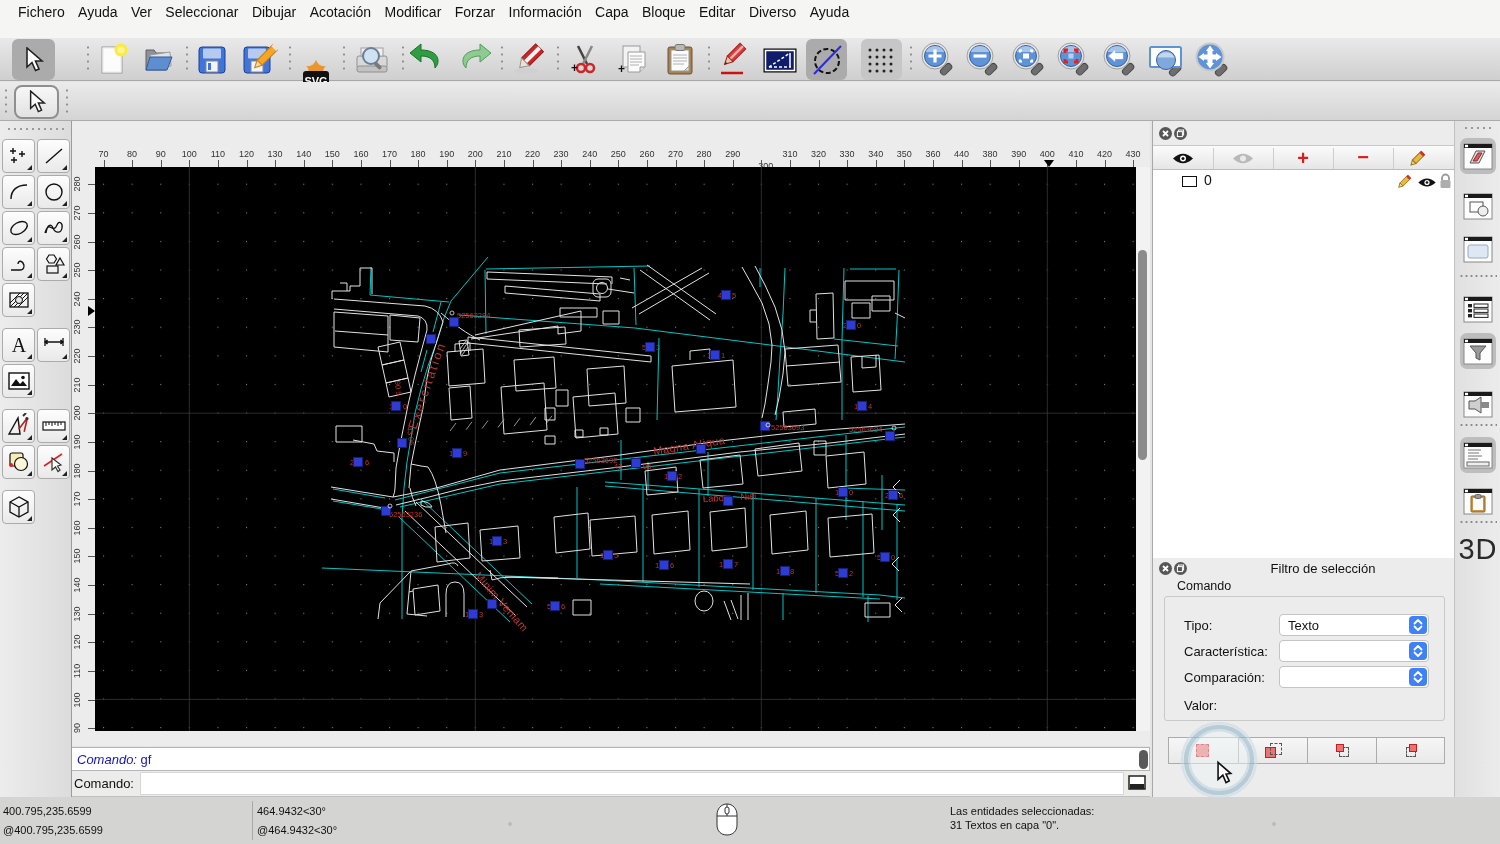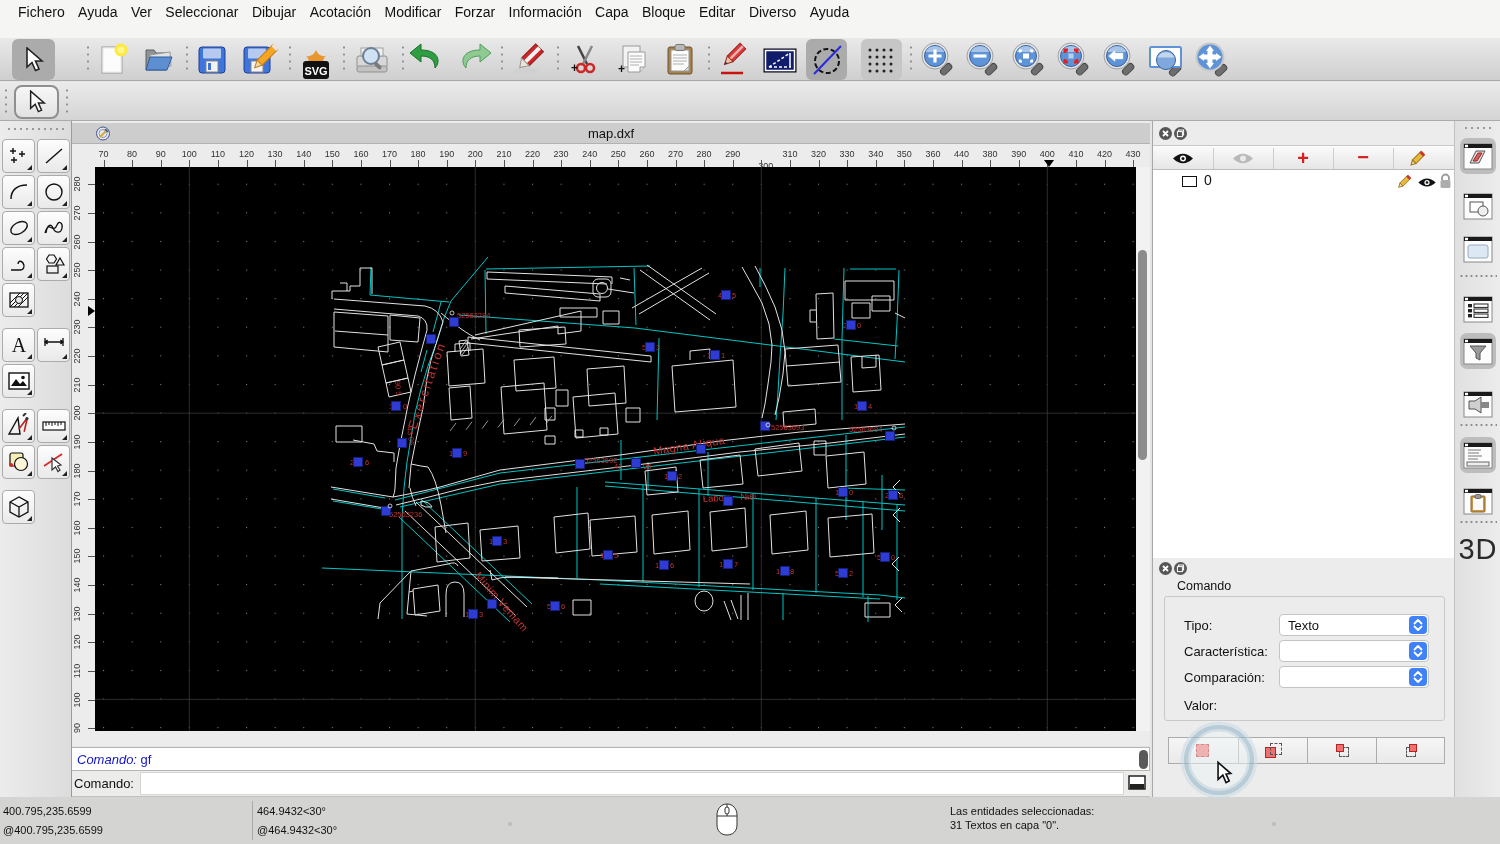--- a/index.html
+++ b/index.html
@@ -101,21 +101,21 @@
         <rect x="7" y="6.5" width="18" height="10" rx="1" fill="#b6c9ef"></rect>
         <rect x="10" y="19" width="12" height="11" fill="#f4f4f4" stroke="#888"></rect>
         <g transform="rotate(45 26 14)">
           <rect x="22" y="2" width="7" height="22" fill="#f5a623" stroke="#c77d1a"></rect>
           <path d="M22,24 L29,24 L25.5,31 Z" fill="#f3d9a8" stroke="#c77d1a"></path>
           <rect x="22" y="0" width="7" height="4" fill="#e8e2d8"></rect>
         </g>
       </svg>
     </div>
 <div class="tsep" style="left:289px"></div>
-<div class="tbtn" style="left:296px;top:8px">
+<div class="tbtn" style="left:296px;top:18px">
       <svg width="36" height="36" viewBox="0 0 36 36">
         <path d="M18,2 C16,7 12,9 8,8 C11,11 11,13 10,15 L26,15 C25,13 25,11 28,8 C24,9 20,7 18,2 Z" fill="#e8972e"></path>
         <rect x="5" y="13" width="26" height="18" rx="3" fill="#111"></rect>
         <text x="18" y="27" font-size="11" font-weight="bold" fill="#fff" text-anchor="middle" font-family="Liberation Sans">SVG</text>
       </svg>
     </div>
 <div class="tsep" style="left:343px"></div>
 <div class="tbtn" style="left:352px;top:2px">
       <svg width="38" height="36" viewBox="0 0 38 36">
         <rect x="4" y="14" width="30" height="12" rx="2" fill="#d8d8d8" stroke="#909090"></rect>
@@ -443,29 +443,20 @@
       </svg>
     </div>
 <div class="pbtn" style="left:2px;top:369px">
       <svg width="26" height="26" viewBox="0 0 26 26" fill="none" stroke="#111" stroke-width="1.3">
         <path d="M4,8 L13,3 L22,8 L22,18 L13,23 L4,18 Z"></path>
         <path d="M4,8 L13,13 L22,8 M13,13 L13,23"></path>
       </svg>
     </div>
 </div>
 <div id="mdi" class="abs">
-  <div id="mtitle" class="abs">
-      <svg style="position:absolute;left:24px;top:3px" width="15" height="15" viewBox="0 0 15 15">
-        <circle cx="7" cy="7.5" r="6.5" fill="#e8e8f0" stroke="#445588"></circle>
-        <circle cx="7" cy="7.5" r="4" fill="none" stroke="#8899bb"></circle>
-        <path d="M4,11 L11,4" stroke="#d4aa33" stroke-width="2"></path>
-        <path d="M9,3 L12,6" stroke="#445588" stroke-width="1.5"></path>
-      </svg>
-      <div style="position:absolute;left:0;top:3px;width:1078px;text-align:center;font-size:13px;color:#111">map.dxf</div>
-    </div>
   <div id="hruler" class="abs">
 <div class="rnum" style="left:-3.5px;top:5px;width:24px;text-align:center">70</div>
 <div style="position:absolute;left:8.5px;top:16px;width:1px;height:7px;background:#555"></div>
 <div class="rnum" style="left:25.1px;top:5px;width:24px;text-align:center">80</div>
 <div style="position:absolute;left:37.1px;top:16px;width:1px;height:7px;background:#555"></div>
 <div class="rnum" style="left:53.7px;top:5px;width:24px;text-align:center">90</div>
 <div style="position:absolute;left:65.7px;top:16px;width:1px;height:7px;background:#555"></div>
 <div class="rnum" style="left:82.3px;top:5px;width:24px;text-align:center">100</div>
 <div style="position:absolute;left:94.3px;top:16px;width:1px;height:7px;background:#555"></div>
 <div class="rnum" style="left:110.9px;top:5px;width:24px;text-align:center">110</div>
@@ -926,20 +917,21 @@
   <svg style="position:absolute;left:264px;top:6px" width="20" height="13" viewBox="0 0 22 15">
         <path d="M1,7.5 Q11,-2 21,7.5 Q11,17 1,7.5 Z" fill="#111"></path>
         <circle cx="11" cy="7.5" r="3" fill="#fff"></circle>
         <circle cx="11" cy="7.5" r="1.5" fill="#111"></circle>
       </svg>
   <svg style="position:absolute;left:286px;top:3px" width="13" height="17" viewBox="0 0 13 17">
         <path d="M3,7 L3,5 A3.5,3.5 0 0 1 10,5 L10,7" fill="none" stroke="#9a9a9a" stroke-width="1.8"></path>
         <rect x="1.5" y="7" width="10" height="8" rx="1.5" fill="#adadad"></rect>
       </svg>
 </div>
+<div class="ptitle" style="top:437px">Filtro de selección</div>
 <div class="wbtn" style="left:6px;top:440px"><svg width="13" height="13" viewBox="0 0 13 13">
         <circle cx="6.5" cy="6.5" r="6.5" fill="#565656"></circle>
         <path d="M4,4 L9,9 M9,4 L4,9" stroke="#fff" stroke-width="1.8"></path>
       </svg></div>
 <div class="wbtn" style="left:21px;top:440px"><svg width="13" height="13" viewBox="0 0 13 13">
         <circle cx="6.5" cy="6.5" r="6.5" fill="#565656"></circle>
         <rect x="4.6" y="3" width="5" height="5" fill="none" stroke="#fff"></rect>
         <rect x="3.4" y="4.6" width="5" height="5" fill="#565656" stroke="#fff"></rect>
       </svg></div>
 <div style="position:absolute;left:11px;top:475px;width:281px;height:125px;border:1px solid #c9c9c9;border-radius:3px"></div>

